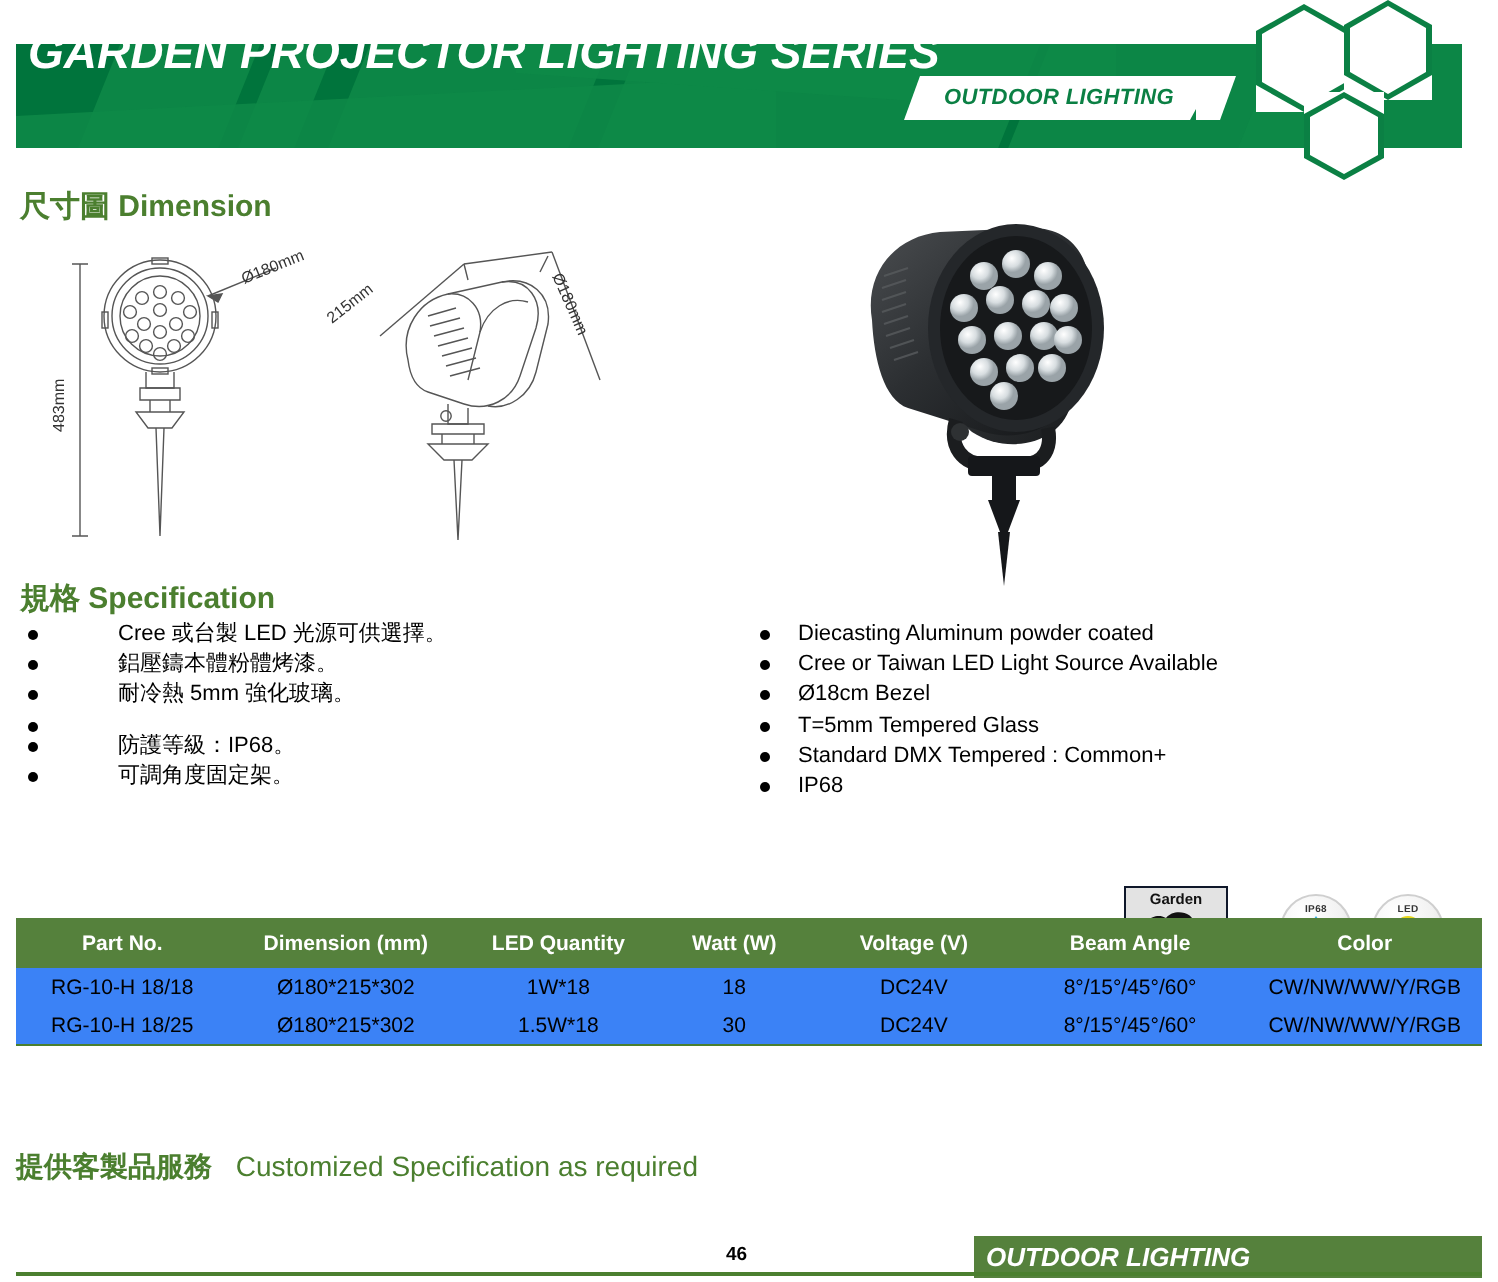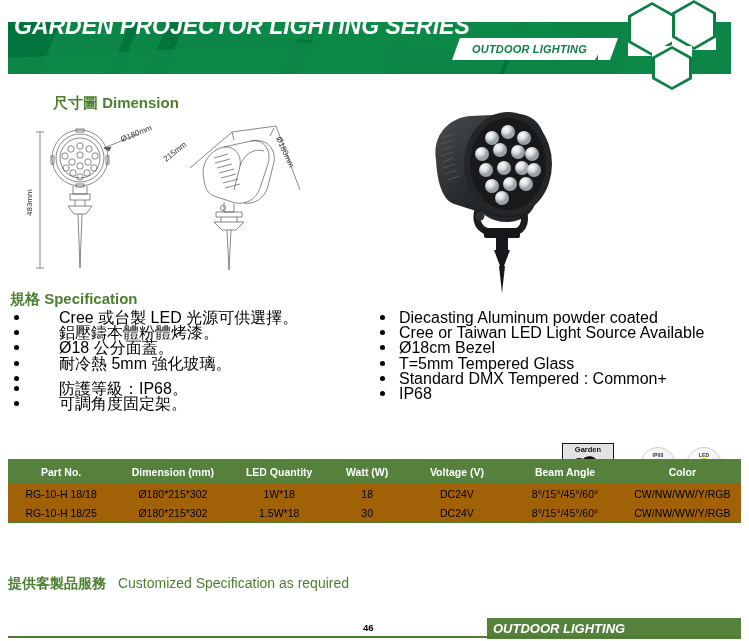--- a/index.html
+++ b/index.html
@@ -130,21 +130,21 @@
   
   .spec-list {
     position: absolute;
     margin: 0;
     padding: 0;
     list-style: none;
   }
   .spec-list li {
     display: flex;
     align-items: flex-start;
-    font-size: 16px;
+    font-size: 11px;
     line-height: 15.2px;
     color: #000;
     white-space: nowrap;
   }
   .spec-list .bullet {
     display: inline-block;
     width: 5px; height: 5px;
     border-radius: 50%;
     background: #000;
     margin-top: 5px;
@@ -204,21 +204,21 @@
     padding: 0;
     white-space: nowrap;
   }
   .order-table tbody td {
     font-size: 10.5px;
     color: #000;
     height: 19px;
     text-align: center;
     padding: 0;
     white-space: nowrap;
-    background: #a16207;
+    background: #3b82f6;
   }
   .order-table tbody tr:last-child td {
     border-bottom: 1.5px solid #4b7f2f;
   }
 
   
   .footer-note {
     position: absolute;
     left: 8px; top: 575px;
     font-size: 14px;
@@ -278,21 +278,21 @@
       <i></i>
     </div>
   <div class="hex hexB">
       <i></i>
     </div>
   <div class="hex hexC">
       <i></i>
     </div>
 </div>
 
-<div class="sec-head" style="left:10px; top:94px;margin-left:43px;">
+<div class="sec-head" style="left:10px; top:94px;">
   <span class="cjk">尺寸圖</span>
   <span>Dimension</span>
 </div>
 
 <div class="dim-area">
   <svg class="dim-svg" width="330" height="155" viewBox="0 0 330 155">
     <g stroke="#555" fill="none" stroke-width="0.7">
 
       <circle cx="62" cy="38" r="28"></circle>
       <circle cx="62" cy="38" r="24"></circle>
@@ -426,24 +426,20 @@
 </div>
 
 <ul class="spec-list spec-cn" style="left:14px; top:310px; width:340px;">
   <li>
       <span class="bullet"></span>
       <span class="txt">Cree 或台製 LED 光源可供選擇。</span>
     </li>
   <li>
       <span class="bullet"></span>
       <span class="txt">鋁壓鑄本體粉體烤漆。</span>
-    </li>
-  <li>
-      <span class="bullet"></span>
-      <span class="txt">Ø18 公分面蓋。</span>
     </li>
   <li>
       <span class="bullet"></span>
       <span class="txt">耐冷熱 5mm 強化玻璃。</span>
     </li>
   <li>
       <span class="bullet"></span>
     </li>
   <li>
       <span class="bullet"></span>

